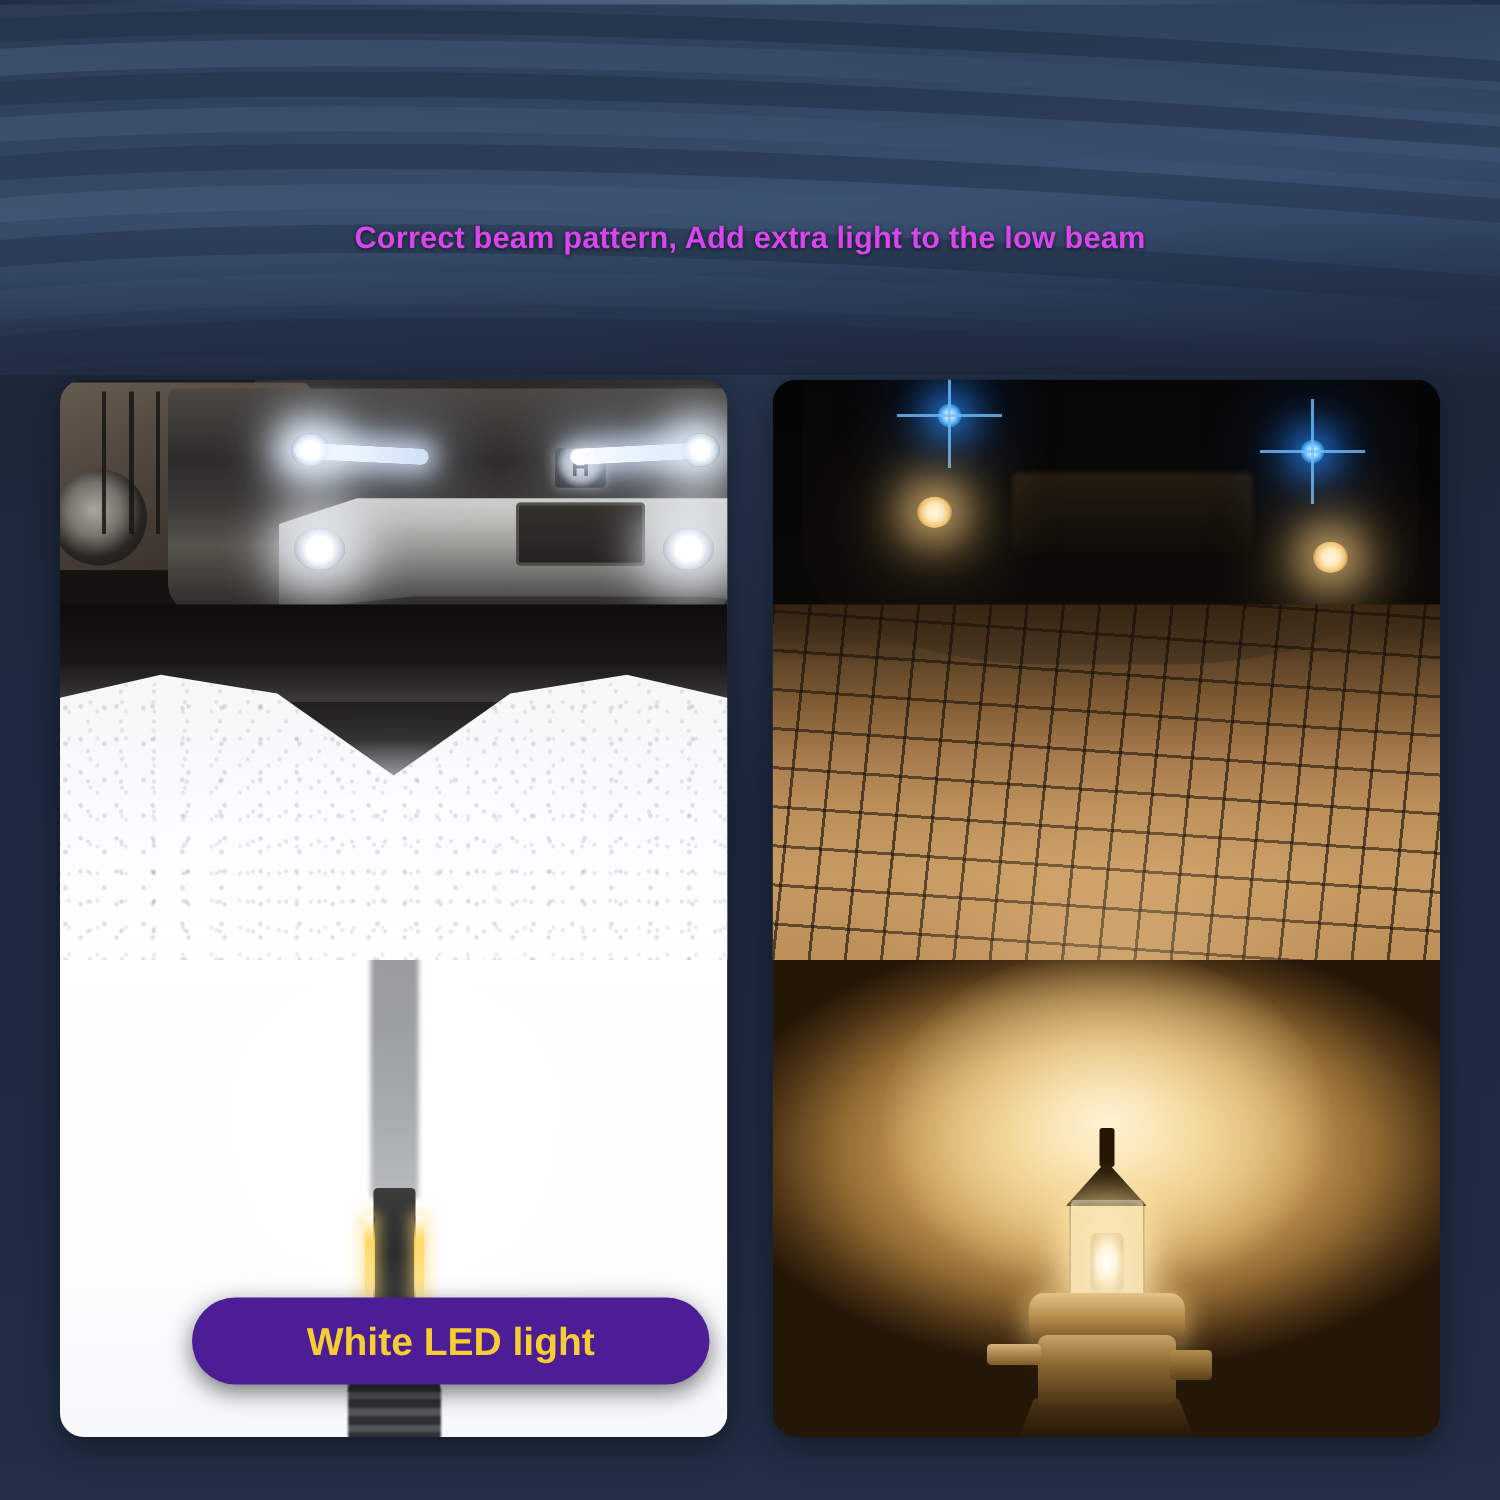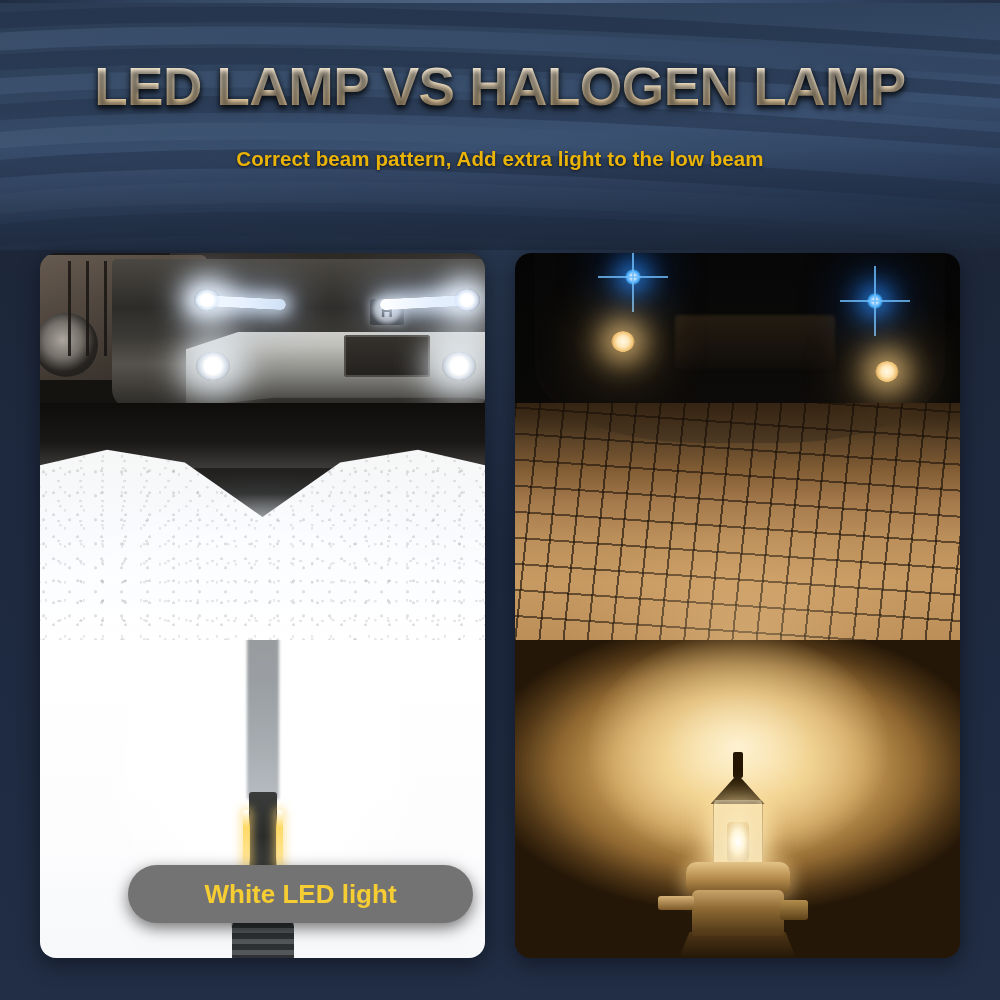--- a/index.html
+++ b/index.html
@@ -73,21 +73,21 @@
     background:linear-gradient(180deg,#fff4e2 0%,#f7e6c8 45%,#eacfa4 78%,#dfc08d 100%);
     -webkit-background-clip:text;
     background-clip:text;
     -webkit-text-fill-color:transparent;
     text-shadow:0 3px 5px rgba(0,0,0,.55);
     filter:drop-shadow(0 2px 3px rgba(0,0,0,.6));
     transform:scaleX(1.03);
   }
   .subtitle{
     position:absolute; left:0; top:146px; width:1000px; text-align:center;
-    color:#eab308; font-size:20.5px; font-weight:bold; line-height:26px;
+    color:#d946ef; font-size:20.5px; font-weight:bold; line-height:26px;
     text-shadow:0 1px 3px rgba(0,0,0,.65);
     letter-spacing:.1px;
   }
   .subtitle span{ display:block; }
 
   
   .panel{
     position:absolute;
     width:445px; height:705px;
     top:253px;
@@ -355,21 +355,21 @@
   .badge{
     position:absolute;
     display:flex;align-items:center;justify-content:center;
     border-radius:40px;
     font-weight:bold;
     white-space:nowrap;
     z-index:8;
   }
   .badge-led{
     left:88px; top:612px; width:345px; height:58px;
-    background:#737373;
+    background:#4c1d95;
     color:#f6cd33;
     font-size:26px;
     box-shadow:0 5px 16px rgba(0,0,0,.55);
   }
 </style>
 </head>
 <body>
 
 <div id="poster">
 
@@ -398,23 +398,20 @@
         <path d="M-20,162 Q300,128 1020,186 L1020,206 Q300,148 -20,180 Z" fill="url(#wv2)" opacity=".48"></path>
         <path d="M-20,196 Q300,160 1020,214 L1020,236 Q300,182 -20,216 Z" fill="url(#wv)" opacity=".35"></path>
         <path d="M-20,226 Q300,190 1020,244 L1020,268 Q300,214 -20,248 Z" fill="url(#wv2)" opacity=".40"></path>
       </g>
     </svg>
   </div>
   <div class="top-strip"></div>
   <div class="hdr-fade"></div>
   <div class="body-bg"></div>
 
-  <div class="title-wrap">
-    <h1 class="title">LED LAMP VS HALOGEN LAMP</h1>
-  </div>
 
   <div class="subtitle">
     <span>Correct beam pattern, Add extra light to the low beam</span>
   </div>
 
   <div class="panel panel-left">
 
     <div class="half half-top">
       <div class="night-scene">
         <div class="garage-wall"></div>

